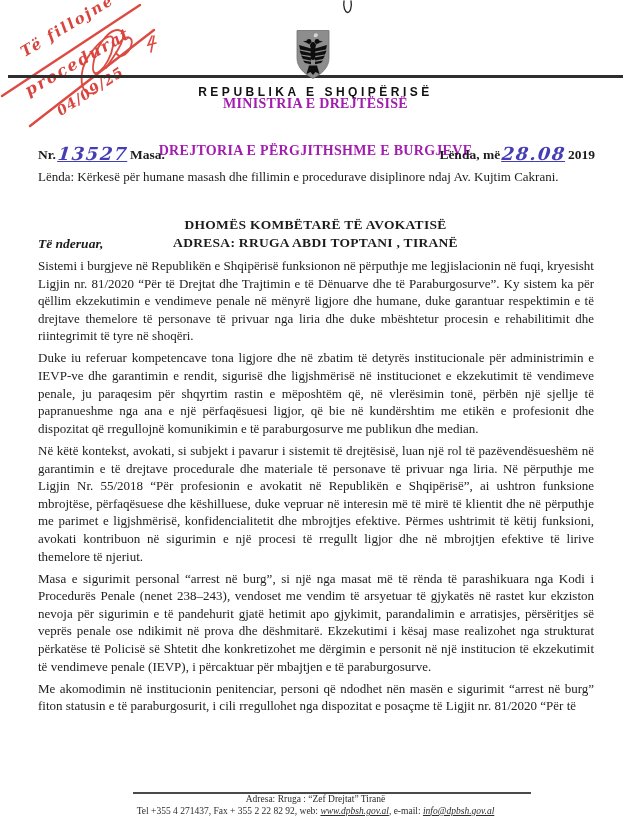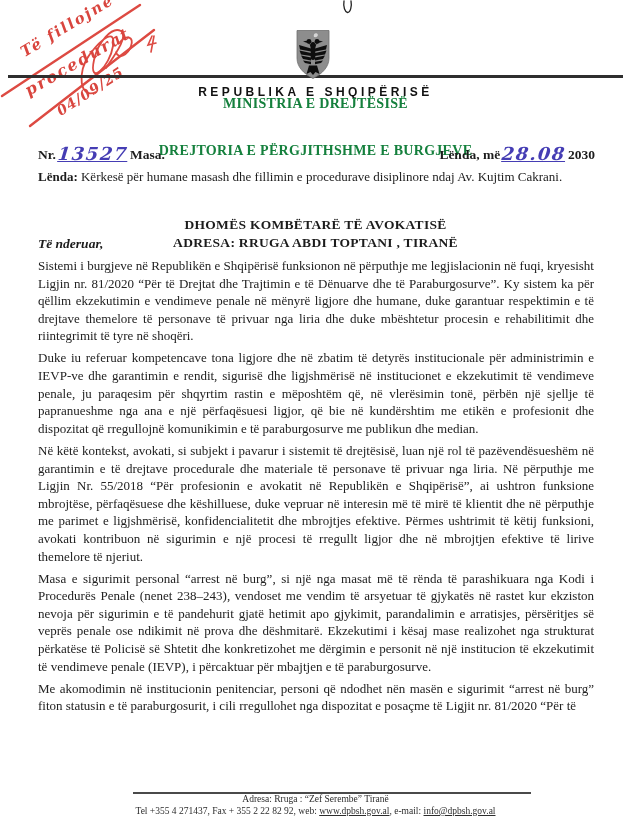--- a/index.html
+++ b/index.html
@@ -32,21 +32,21 @@
   
   .head-rule { position:absolute; left:8px; top:75px; width:615px; height:3px; background:#2e2e2e; }
   .emblem { position:absolute; left:295px; top:29px; }
   .republic {
     position:absolute; left:0; right:0; top:85px; text-align:center;
     font-family:"Liberation Sans", sans-serif;
     font-size:12px; font-weight:bold; letter-spacing:3.5px; color:#111;
   }
   .ministry, .directorate {
     position:absolute; left:0; right:0; text-align:center;
-    font-weight:bold; font-size:14px; letter-spacing:0.3px; color:#15803d;
+    font-weight:bold; font-size:14px; letter-spacing:0.3px; color:#a21caf;
   }
   .ministry { top:96px; }
   .directorate { top:107px;margin-top:36px; }
 
   
   .proto {
     position:absolute; left:38px; right:36px; top:142px;
     display:flex; justify-content:space-between; align-items:baseline;
     font-weight:bold; font-size:13.5px;
   }
@@ -57,21 +57,21 @@
     font-style:italic; font-weight:bold;
     font-size:18px; letter-spacing:1.5px;
     transform:skewX(-6deg);
     text-decoration:underline;
     position:relative; top:1px;
     margin:0 2px;
   }
 
   
   .subject { position:absolute; left:38px; right:30px; top:169px; font-size:13px; }
-  .subject .lbl { font-weight:bold; }
+  .subject .lbl { font-weight:normal; }
 
   
   .recipient {
     position:absolute; left:0; right:0; top:216px; text-align:center;
     font-weight:bold; font-size:13.5px; line-height:18px; letter-spacing:0.3px;
   }
 
   
   .salutation { position:absolute; left:38px; top:236px; font-weight:bold; font-style:italic; font-size:13.5px; }
 
@@ -82,21 +82,21 @@
     text-align:justify;
     font-size:13px; line-height:17.6px;
     color:#222;
   }
 
   
   .foot-rule { position:absolute; left:133px; top:792px; width:398px; height:1.5px; background:#4a4a4a; }
   .foot-line { position:absolute; left:0; right:0; text-align:center; font-size:9.5px; color:#2c2c2c; }
   .foot-address { top:794px; }
   .foot-contacts { top:806px; }
-  .doclink { text-decoration:underline; color:#2c2c2c; }
+  .doclink { text-decoration:underline; color:#2c2c2c;font-style:italic; }
 </style>
 </head>
 <body>
 
 <div class="page">
 
   <svg class="topmark" width="14" height="15" viewBox="0 0 14 15">
     <path d="M3,1 C2,7 4,12 6.5,12.5 C9.5,12.5 11,6 10,1" fill="none" stroke="#222" stroke-width="1.3" stroke-linecap="round"></path>
   </svg>
 
@@ -136,21 +136,21 @@
   </svg>
   <div class="republic">REPUBLIKA E SHQIPËRISË</div>
   <div class="ministry">MINISTRIA E DREJTËSISË</div>
   <div class="directorate">DREJTORIA E PËRGJITHSHME E BURGJEVE</div>
 
   <div class="proto">
     <span>
       <span>Nr.</span><span class="ink">13527</span><span>Masa.</span>
     </span>
     <span>
-      <span>Lënda, më</span><span class="ink">28.08</span><span>2030</span>
+      <span>Lënda, më</span><span class="ink">28.08</span><span>2019</span>
     </span>
   </div>
 
   <div class="subject">
     <span class="lbl">Lënda:</span><span> Kërkesë për humane masash dhe fillimin e procedurave disiplinore ndaj Av. Kujtim Cakrani.</span>
   </div>
 
   <div class="recipient">
     <div>DHOMËS KOMBËTARË TË AVOKATISË</div>
     <div>ADRESA: RRUGA ABDI TOPTANI , TIRANË</div>
@@ -160,18 +160,18 @@
 
   <div class="body">
     <p>Sistemi i burgjeve në Republikën e Shqipërisë funksionon në përputhje me legjislacionin në fuqi, kryesisht Ligjin nr. 81/2020 “Për të Drejtat dhe Trajtimin e të Dënuarve dhe të Paraburgosurve”. Ky sistem ka për qëllim ekzekutimin e vendimeve penale në mënyrë ligjore dhe humane, duke garantuar respektimin e të drejtave themelore të personave të privuar nga liria dhe duke mbështetur procesin e rehabilitimit dhe riintegrimit të tyre në shoqëri.</p>
     <p>Duke iu referuar kompetencave tona ligjore dhe në zbatim të detyrës institucionale për administrimin e IEVP-ve dhe garantimin e rendit, sigurisë dhe ligjshmërisë në institucionet e ekzekutimit të vendimeve penale, ju paraqesim për shqyrtim rastin e mëposhtëm që, në vlerësimin tonë, përbën një sjellje të papranueshme nga ana e një përfaqësuesi ligjor, që bie në kundërshtim me etikën e profesionit dhe dispozitat që rregullojnë komunikimin e të paraburgosurve me publikun dhe median.</p>
     <p>Në këtë kontekst, avokati, si subjekt i pavarur i sistemit të drejtësisë, luan një rol të pazëvendësueshëm në garantimin e të drejtave procedurale dhe materiale të personave të privuar nga liria. Në përputhje me Ligjin Nr. 55/2018 “Për profesionin e avokatit në Republikën e Shqipërisë”, ai ushtron funksione mbrojtëse, përfaqësuese dhe këshilluese, duke vepruar në interesin më të mirë të klientit dhe në përputhje me parimet e ligjshmërisë, konfidencialitetit dhe mbrojtjes efektive. Përmes ushtrimit të këtij funksioni, avokati kontribuon në sigurimin e një procesi të rregullt ligjor dhe në mbrojtjen efektive të lirive themelore të njeriut.</p>
     <p>Masa e sigurimit personal “arrest në burg”, si një nga masat më të rënda të parashikuara nga Kodi i Procedurës Penale (nenet 238–243), vendoset me vendim të arsyetuar të gjykatës në rastet kur ekziston nevoja për sigurimin e të pandehurit gjatë hetimit apo gjykimit, parandalimin e arratisjes, përsëritjes së veprës penale ose ndikimit në prova dhe dëshmitarë. Ekzekutimi i kësaj mase realizohet nga strukturat përkatëse të Policisë së Shtetit dhe konkretizohet me dërgimin e personit në një institucion të ekzekutimit të vendimeve penale (IEVP), i përcaktuar për mbajtjen e të paraburgosurve.</p>
     <p>Me akomodimin në institucionin penitenciar, personi që ndodhet nën masën e sigurimit “arrest në burg” fiton statusin e të paraburgosurit, i cili rregullohet nga dispozitat e posaçme të Ligjit nr. 81/2020 “Për të</p>
   </div>
 
   <div class="foot-rule"></div>
-  <div class="foot-line foot-address">Adresa:  Rruga : “Zef Serembe” Tiranë</div>
+  <div class="foot-line foot-address">Adresa:  Rruga : “Zef Drejtat” Tiranë</div>
   <div class="foot-line foot-contacts">
     <span>Tel +355 4 271437, Fax + 355 2 22 82 92, web: </span><span class="doclink">www.dpbsh.gov.al</span><span>, e-mail: </span><span class="doclink">info@dpbsh.gov.al</span>
   </div>
 
 </div>
 
 </body></html>

